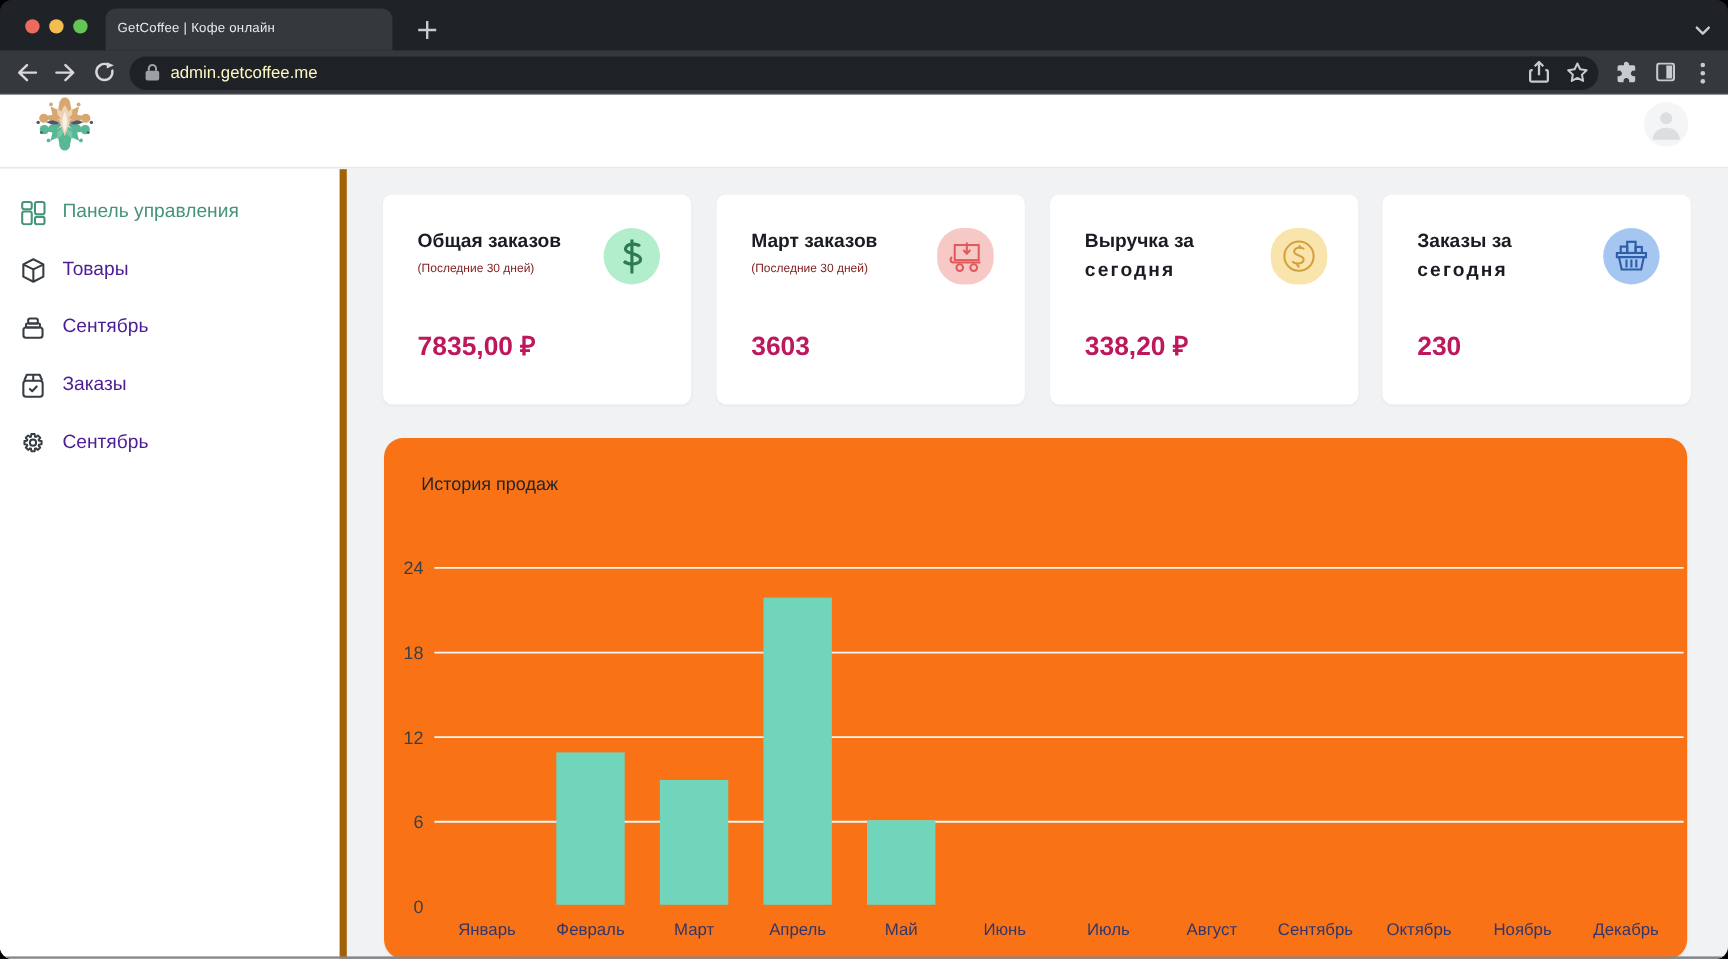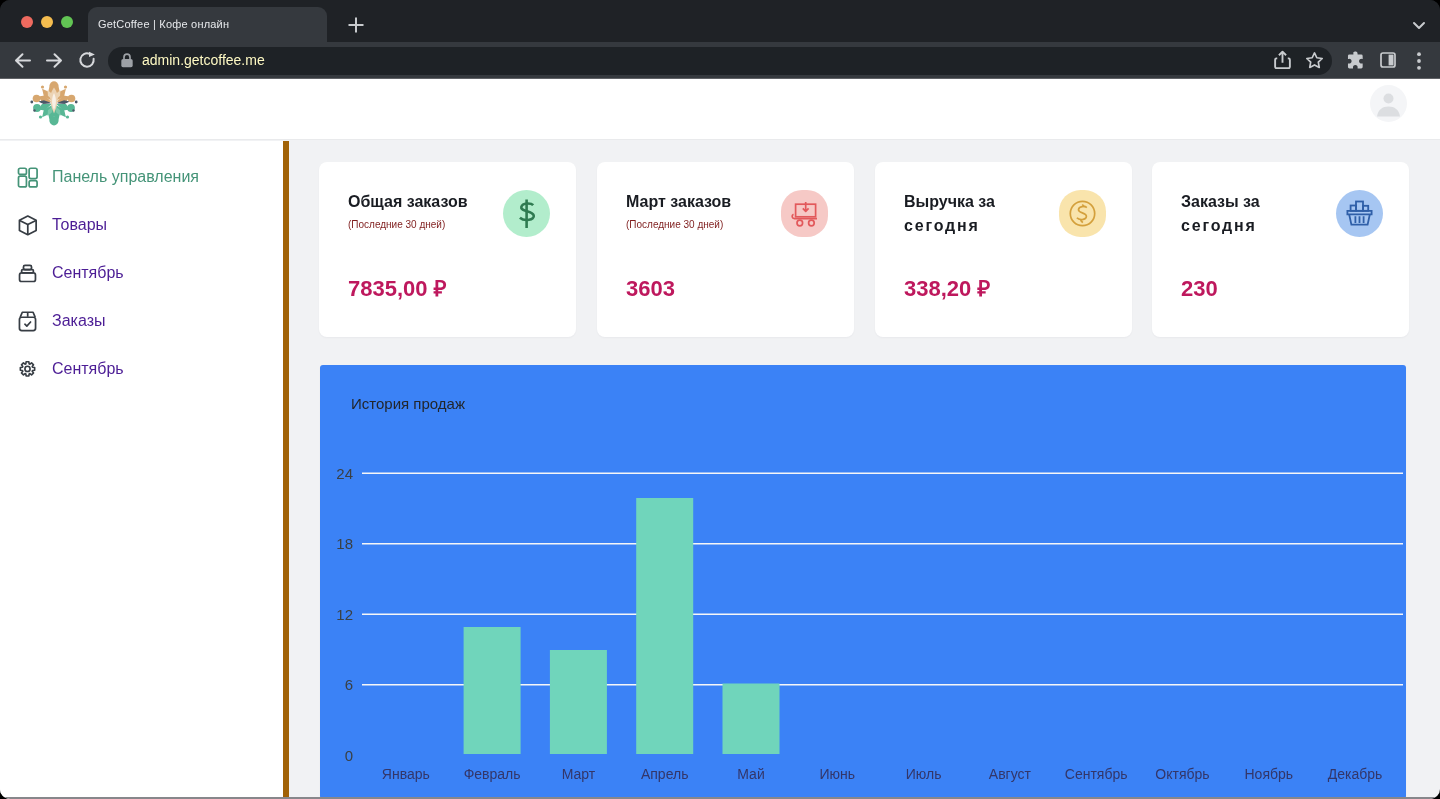--- a/index.html
+++ b/index.html
@@ -24,21 +24,21 @@
 .nitem .txt{position:absolute;left:36px;top:17px;font-size:16px;line-height:16px;color:#4c1d95;white-space:nowrap}
 .nitem.act .txt{color:#459478}
 .nitem svg{position:absolute;left:0;top:13px;width:23px;height:23px}
 
 .card{position:absolute;top:83px;width:256.5px;height:175px;background:#fff;border-radius:8px;box-shadow:0 1px 2px rgba(16,24,40,.04)}
 .card .t1{position:absolute;left:29px;top:28px;font-size:16px;font-weight:700;color:#191c22;line-height:24px}
 .card .t2{position:absolute;left:29px;top:57px;font-size:10px;color:#7f1d1d}
 .card .val{position:absolute;left:29px;top:116px;font-size:22px;line-height:22px;font-weight:700;color:#be185d}
 .ico{position:absolute;right:26px;top:28px;width:47px;height:47px;display:flex;align-items:center;justify-content:center}
 
-#chartcard{position:absolute;left:320px;top:286px;width:1086px;height:434px;background:#3b82f6;border-radius:3px;box-shadow:0 1px 2px rgba(16,24,40,.04)}
+#chartcard{position:absolute;left:320px;top:286px;width:1086px;height:434px;background:#f97316;border-radius:16px;box-shadow:0 1px 2px rgba(16,24,40,.04)}
 #charttitle{position:absolute;left:31px;top:30px;font-size:15px;color:#22262b}
 #bottomline{position:absolute;left:0;top:796.5px;width:1440px;height:2.5px;background:#87878b;z-index:60}
 </style>
 </head>
 <body>
 <div id="window">
 
   <div id="tabbar">
     <div class="dot" style="left:21px;background:#ee6a5f"></div>
     <div class="dot" style="left:41px;background:#f5bd4f"></div>

